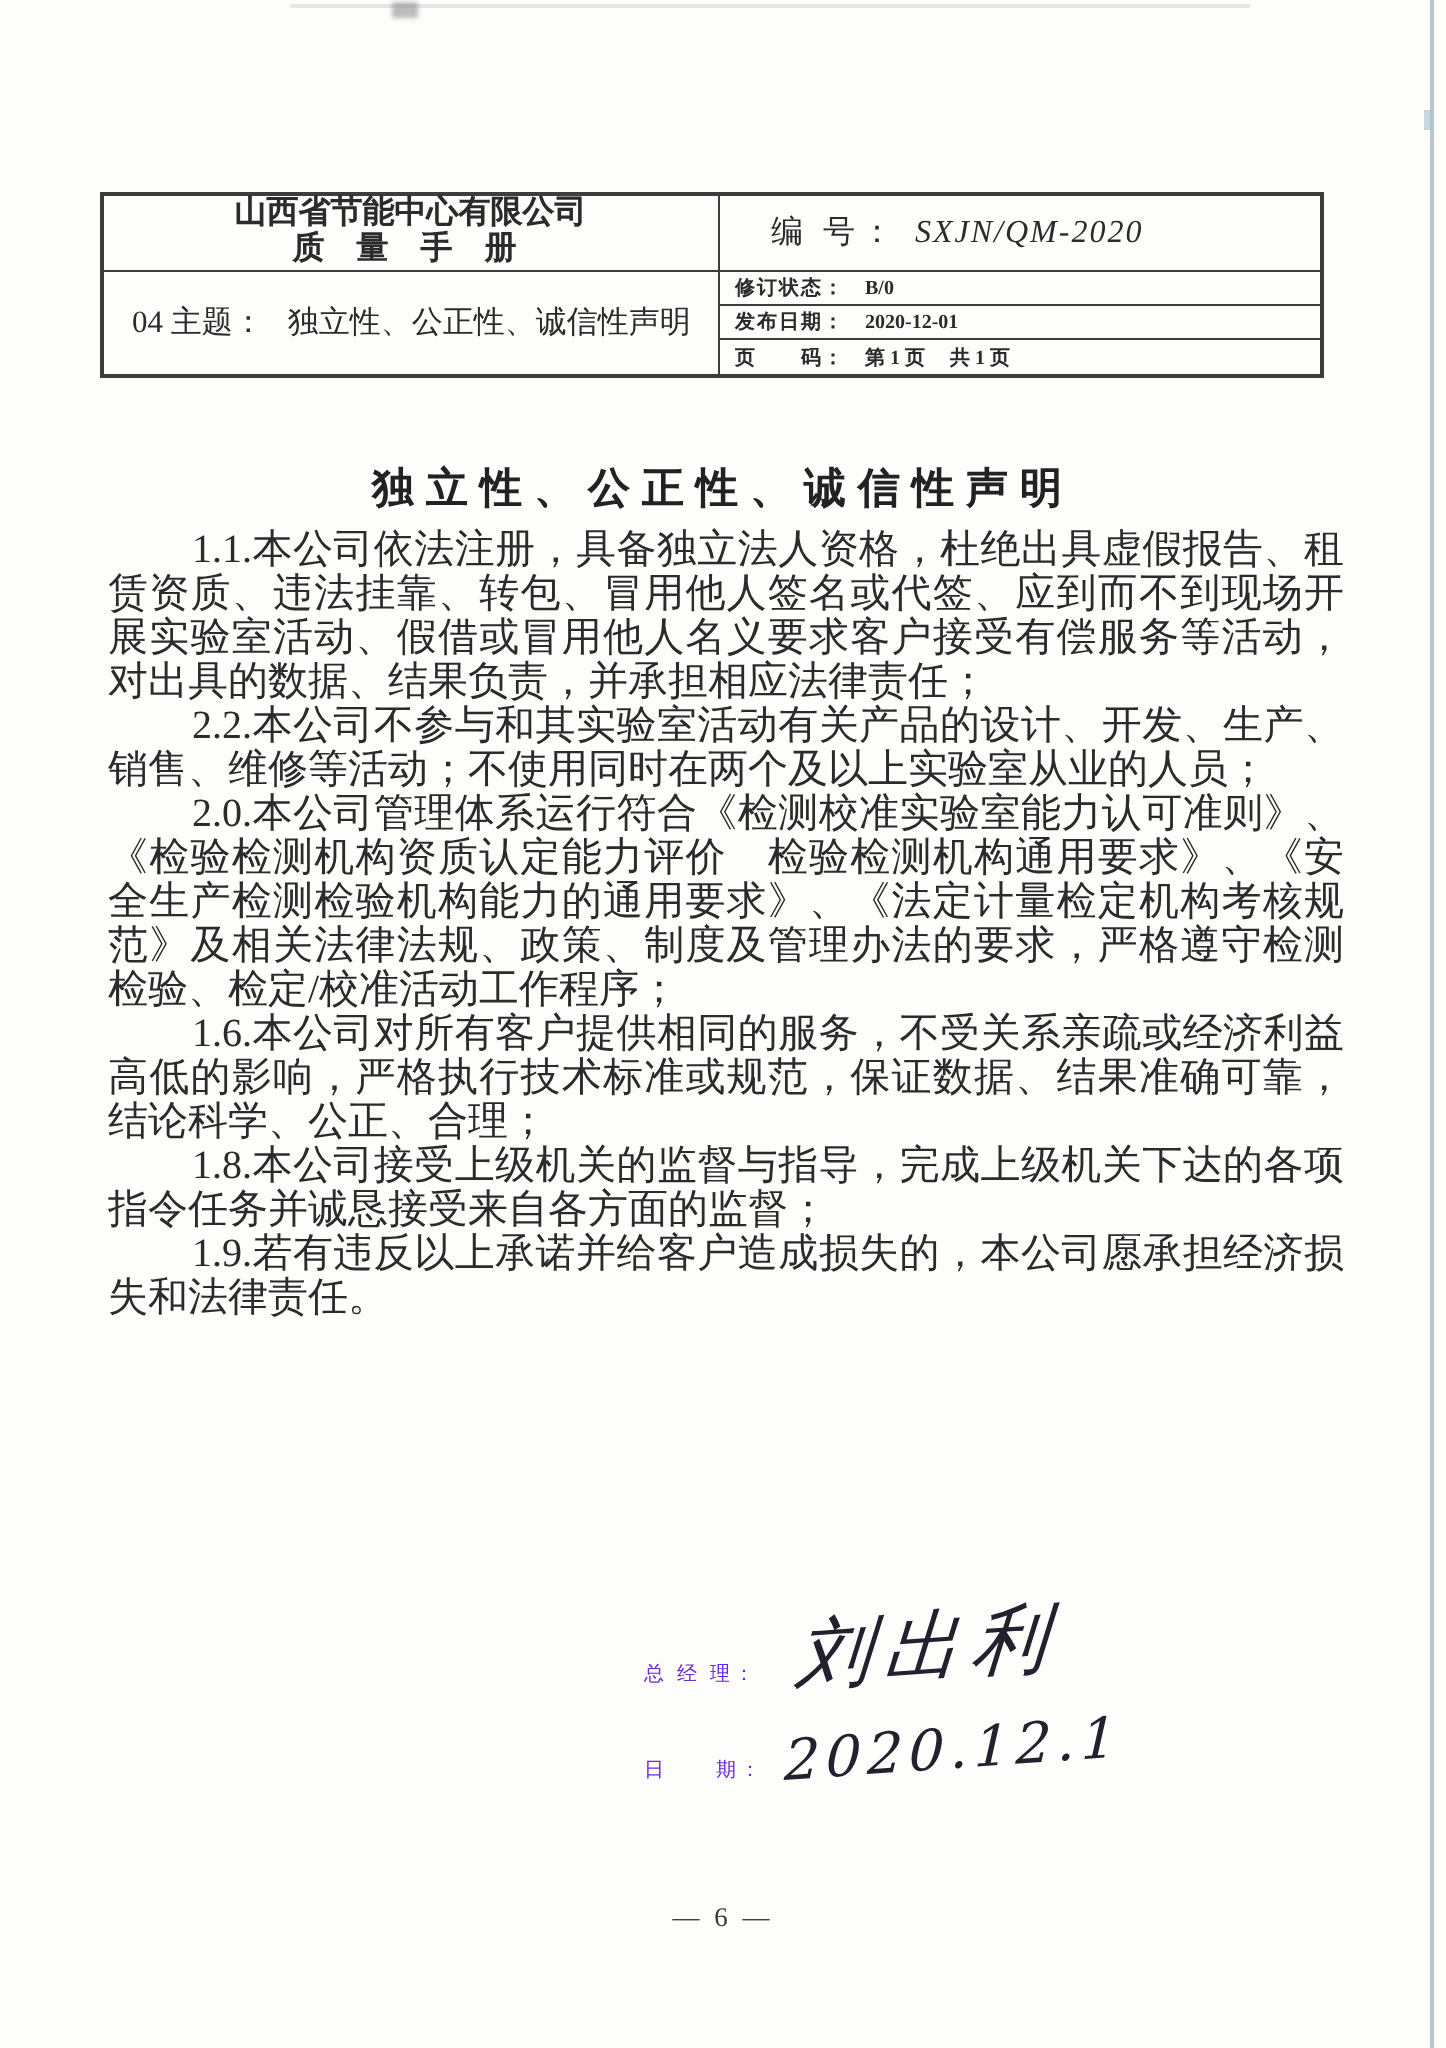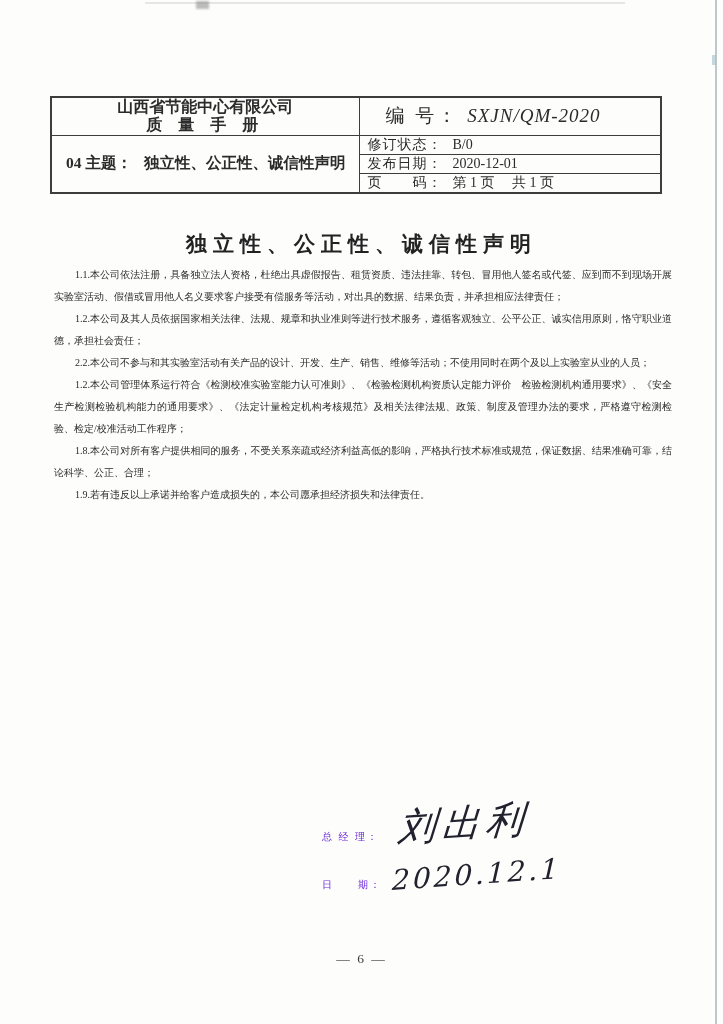--- a/index.html
+++ b/index.html
@@ -36,40 +36,40 @@
   .header-table {
     position: absolute; left: 50px; top: 96px;
     width: 610px; height: 93px;
     border-collapse: collapse; table-layout: fixed;
     border: 2px solid #3d3d3d;
   }
   .header-table td { border: 1px solid #3d3d3d; padding: 0 6px; vertical-align: middle; }
   .row-first { height: 38px; }
   .company-cell { text-align: center; font-weight: bold; font-size: 16px; line-height: 18px; }
   .manual-title { letter-spacing: 6px; }
-  .docnum-cell { font-size: 19px; padding-left: 26px !important; }
+  .docnum-cell { font-size: 16px; padding-left: 26px !important; }
   .docnum-label { letter-spacing: 3px; }
   .docnum-value { font-style: italic; letter-spacing: 1px; margin-left: 8px; }
-  .subject-cell { font-weight: bold; font-size: 15.5px; padding-left: 14px !important; margin-left: 12px; }
+  .subject-cell { font-weight: normal; font-size: 15.5px; padding-left: 14px !important; margin-left: 12px; }
   .subject-value { margin-left: 12px; }
-  .meta-cell { font-size: 14px; padding-left: 8px !important; }
+  .meta-cell { font-size: 10px; padding-left: 8px !important; font-weight: bold; }
   .meta-label { letter-spacing: 1px; }
   .meta-value { margin-left: 10px; }
 
   
   .doc-title {
     position: absolute; left: 0; top: 230px; width: 100%;
     text-align: center; font-size: 21px; font-weight: bold; letter-spacing: 6px;
     color: #222;
   }
 
   
   .body-text {
     position: absolute; left: 54px; top: 264px; width: 618px;
-    font-size: 10px; line-height: 22px; text-align: justify;
+    font-size: 20px; line-height: 22px; text-align: justify;
   }
   .body-text p { margin: 0; text-indent: 2.1em; }
 
   
   .sig-label {
     position: absolute; font-size: 10px; color: #6d28d9; white-space: nowrap;
   }
   .label-manager { left: 322px; top: 830px; letter-spacing: 2px; }
   .label-date { left: 322px; top: 878px; letter-spacing: 2px; }
   .handwriting {
@@ -135,24 +135,24 @@
         <span class="meta-label">页　　码：</span><span class="meta-value">第 1 页　 共 1 页</span>
       </td>
     </tr>
   </tbody>
     </table>
 
   <div class="doc-title">独立性、公正性、诚信性声明</div>
 
   <div class="body-text">
     <p>1.1.本公司依法注册，具备独立法人资格，杜绝出具虚假报告、租赁资质、违法挂靠、转包、冒用他人签名或代签、应到而不到现场开展实验室活动、假借或冒用他人名义要求客户接受有偿服务等活动，对出具的数据、结果负责，并承担相应法律责任；</p>
-    <p>1.2.本公司及其人员依据国家相关法律、法规、规章和执业准则等进行技术服务，遵循客观独立、公平公正、诚实信用原则，恪守职业道德，承担社会责任；</p>
     <p>2.2.本公司不参与和其实验室活动有关产品的设计、开发、生产、销售、维修等活动；不使用同时在两个及以上实验室从业的人员；</p>
-    <p>1.2.本公司管理体系运行符合《检测校准实验室能力认可准则》、《检验检测机构资质认定能力评价　检验检测机构通用要求》、《安全生产检测检验机构能力的通用要求》、《法定计量检定机构考核规范》及相关法律法规、政策、制度及管理办法的要求，严格遵守检测检验、检定/校准活动工作程序；</p>
-    <p>1.8.本公司对所有客户提供相同的服务，不受关系亲疏或经济利益高低的影响，严格执行技术标准或规范，保证数据、结果准确可靠，结论科学、公正、合理；</p>
+    <p>2.0.本公司管理体系运行符合《检测校准实验室能力认可准则》、《检验检测机构资质认定能力评价　检验检测机构通用要求》、《安全生产检测检验机构能力的通用要求》、《法定计量检定机构考核规范》及相关法律法规、政策、制度及管理办法的要求，严格遵守检测检验、检定/校准活动工作程序；</p>
+    <p>1.6.本公司对所有客户提供相同的服务，不受关系亲疏或经济利益高低的影响，严格执行技术标准或规范，保证数据、结果准确可靠，结论科学、公正、合理；</p>
+    <p>1.8.本公司接受上级机关的监督与指导，完成上级机关下达的各项指令任务并诚恳接受来自各方面的监督；</p>
     <p>1.9.若有违反以上承诺并给客户造成损失的，本公司愿承担经济损失和法律责任。</p>
   </div>
 
   <div class="sig-label label-manager">总 经 理：</div>
   <div class="handwriting sig-name">刘出利</div>
   <div class="sig-label label-date">日　　期：</div>
   <div class="handwriting sig-date">2020.12.1</div>
 
   <div class="page-footer">— 6 —</div>
 

